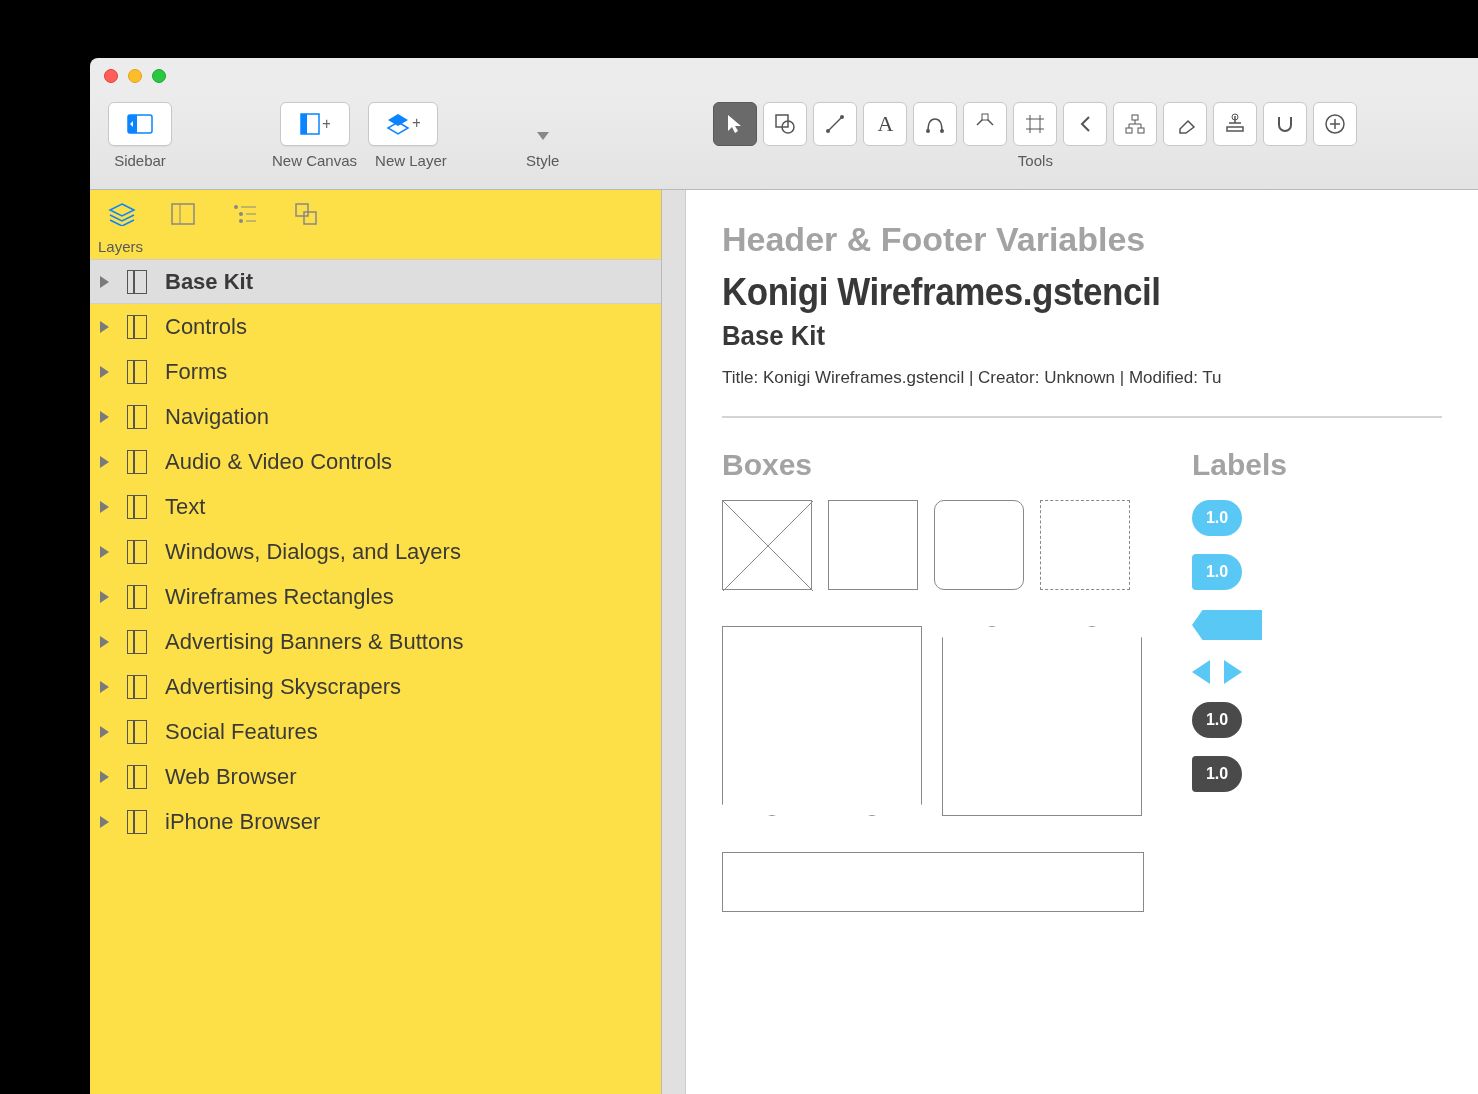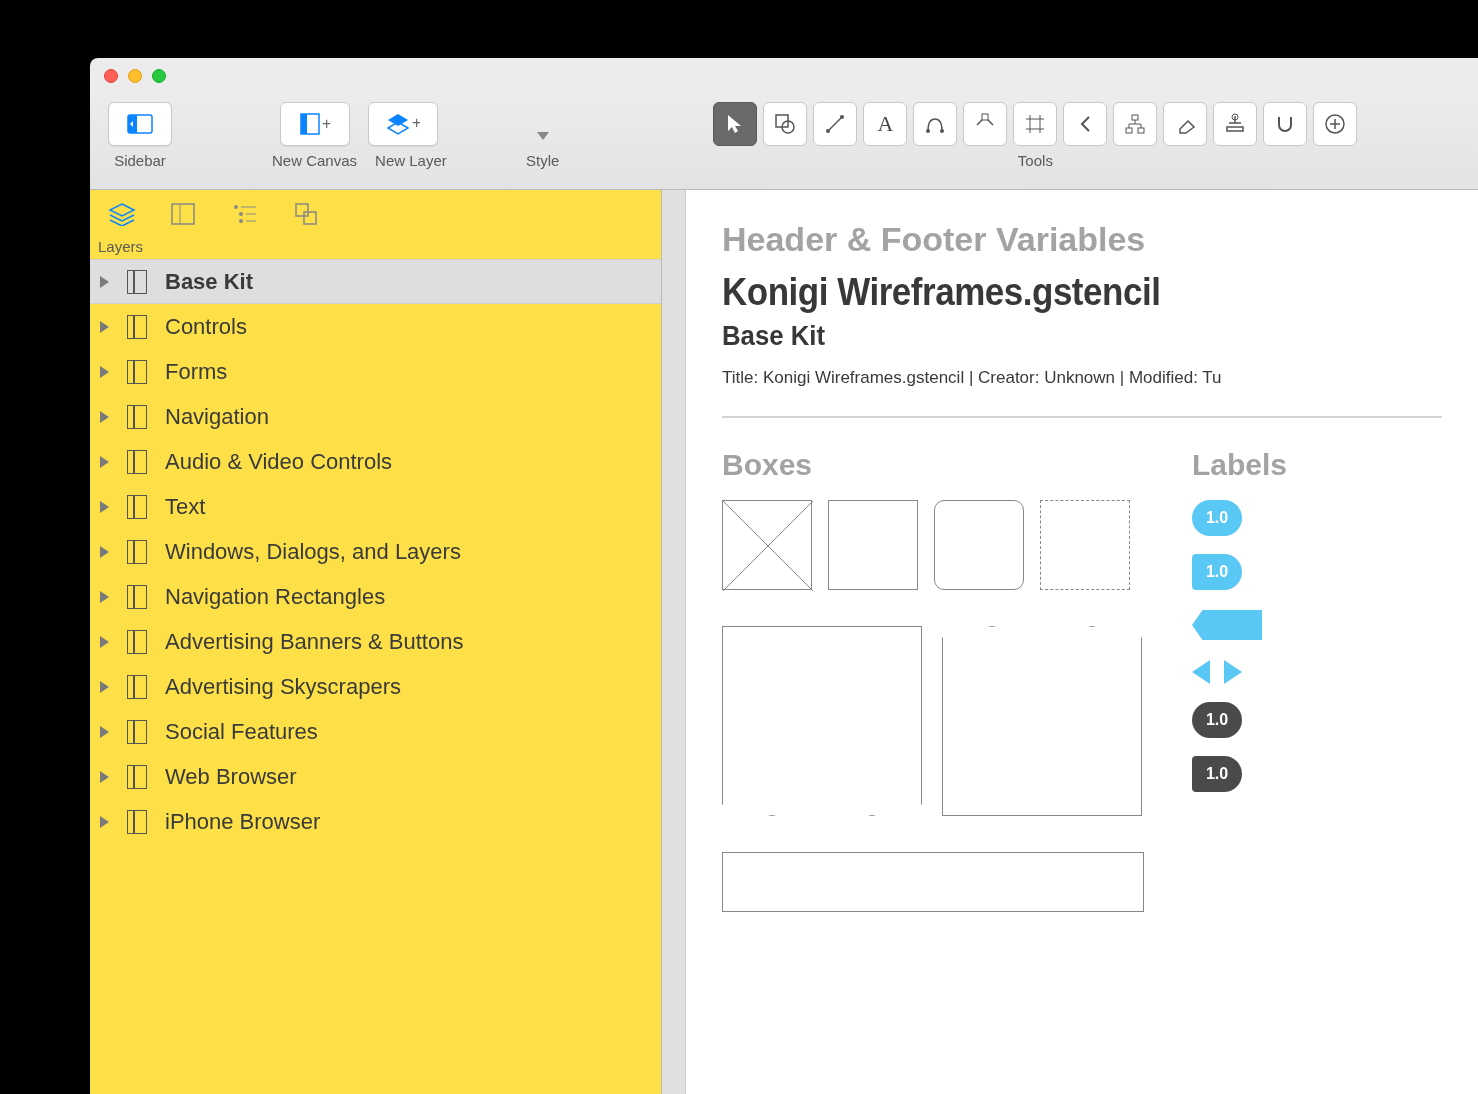--- a/index.html
+++ b/index.html
@@ -471,21 +471,21 @@
                  <span>Text</span>
           </div>
           <div class="layer-item">
             <div class="disclosure"></div>
                  <div class="canvas-icon"></div>
                  <span>Windows, Dialogs, and Layers</span>
           </div>
           <div class="layer-item">
             <div class="disclosure"></div>
                  <div class="canvas-icon"></div>
-                 <span>Navigation Rectangles</span>
+                 <span>Wireframes Rectangles</span>
           </div>
           <div class="layer-item">
             <div class="disclosure"></div>
                  <div class="canvas-icon"></div>
                  <span>Advertising Banners &amp; Buttons</span>
           </div>
           <div class="layer-item">
             <div class="disclosure"></div>
                  <div class="canvas-icon"></div>
                  <span>Advertising Skyscrapers</span>

